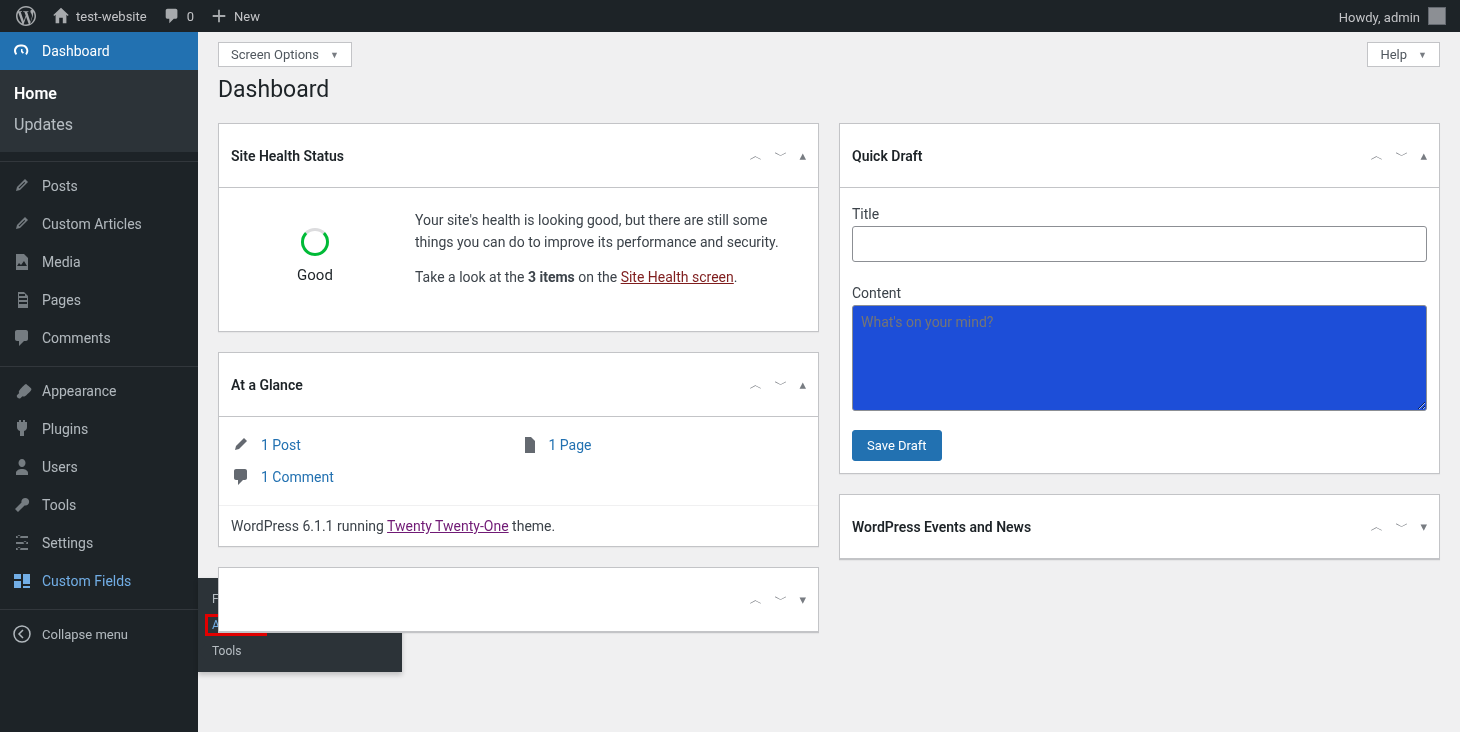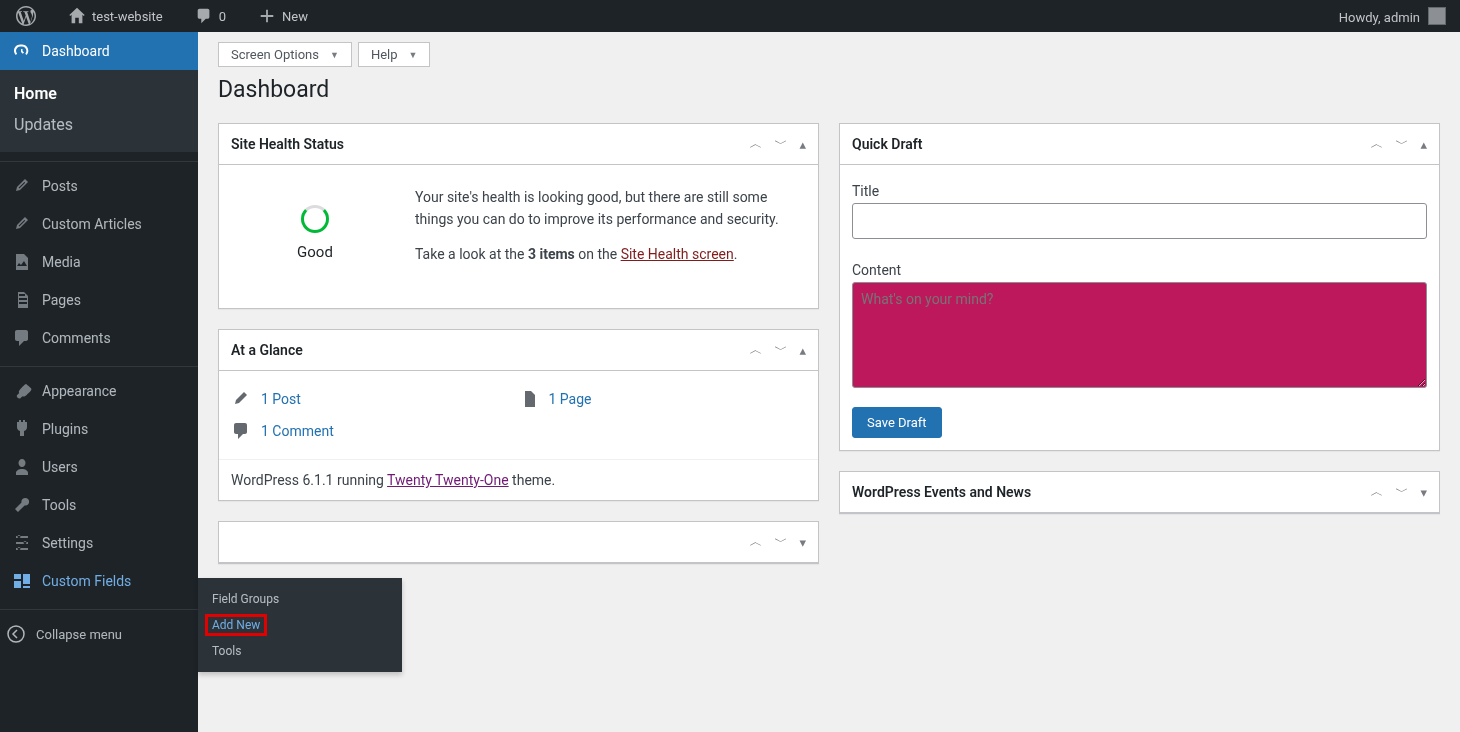--- a/index.html
+++ b/index.html
@@ -1,55 +1,55 @@
 <!DOCTYPE html>
 <html><head>
 <meta charset="utf-8">
 <style>
 * { margin: 0; padding: 0; box-sizing: border-box; font-family: -apple-system, BlinkMacSystemFont, "Segoe UI", Roboto, sans-serif; }
 body { background: #f0f0f1; color: #3c434a; font-size: 13px; overflow: hidden; width: 1460px; height: 732px; }
 
 
 .adminbar { height: 32px; background: #1d2327; color: #c3c4c7; display: flex; align-items: center; padding: 0 8px; font-size: 13px; }
-.adminbar-left { display: flex; align-items: flex-start; gap: 16px; flex: 1; }
+.adminbar-left { display: flex; align-items: flex-start; gap: 0; flex: 1; }
 .adminbar-item { display: flex; align-items: center; gap: 6px; padding: 0 8px; height: 32px; cursor: pointer; }
 .adminbar-right { display: flex; align-items: flex-end; padding-right: 6px; gap: 8px; }
 .avatar { width: 18px; height: 18px; background: #8c8f94; border: 1px solid #646970;}
 
 
 .sidebar { position: absolute; left: 0; top: 32px; width: 198px; background: #1d2327; height: calc(100% - 32px); color: #f0f0f1; }
 .menu-item { display: flex; align-items: center; gap: 10px; padding: 9px 12px; font-size: 14px; color: rgba(240,246,252,.7); cursor: pointer; position: relative;}
 .menu-item.current { background: #2271b1; color: #fff; }
 .menu-item.current::after { content:''; position:absolute; right:-8px; top:50%; transform:translateY(-50%); border:8px solid transparent; border-right-color:#f0f0f1; }
 .menu-item .mi-icon { width: 20px; height: 20px; display:flex; align-items:center; justify-content:center; opacity:.6; }
 .menu-item.current .mi-icon { opacity: 1; }
 .submenu { background: #2c3338; padding: 8px 0 12px; }
 .submenu-item { padding: 6px 12px 6px 14px; font-size: 16px; color: rgba(240,246,252,.7); cursor: pointer; }
 .submenu-item.active { color:#fff; font-weight: 600; }
 .menu-sep { height: 5px; border-bottom: 1px solid #32373c; margin: 5px 0; }
-.collapse { display:flex; align-items:center; gap:10px; padding: 9px 6px; font-size:13px; color:rgba(240,246,252,.7); cursor:pointer;}
+.collapse { display:flex; align-items:center; gap:10px; padding: 9px 12px; font-size:13px; color:rgba(240,246,252,.7); cursor:pointer;}
 
 
 .flyout { position: absolute; left: 198px; background: #2c3338; min-width: 204px; padding: 8px 0; box-shadow: 0 3px 5px rgba(0,0,0,.2); }
 .flyout::before { content:''; position:absolute; left:-8px; top: 66px; border:8px solid transparent; border-right-color: #2c3338; }
 .flyout-item { padding: 6px 14px; font-size: 12px; color: rgba(240,246,252,.7); cursor:pointer; }
 .flyout-item.highlight { color: #72aee6; }
 .highlight-box { border: 3px solid #e30000; display:inline-block; padding: 1px 4px; margin: -4px -7px; }
 
 
 .content { position: absolute; left: 198px; top: 32px; right: 0; bottom: 0; padding: 0 20px 20px; overflow: auto; }
-.top-actions { display: flex; justify-content: flex-start; gap: 6px; padding-top: 10px; }
+.top-actions { display: flex; justify-content: space-between; gap: 6px; padding-top: 10px; }
 .top-btn { background: #fff; border:1px solid #c3c4c7; color:#50575e; padding: 4px 12px; font-size: 13px; cursor:pointer; display:flex; align-items:center; gap:6px; }
 h1.page-title { font-size: 23px; font-weight: 400; padding: 9px 0 20px; color: #1d2327; }
 
 .cols { display: flex; gap: 20px; }
 .col { flex: 1; min-width: 0; display: flex; flex-direction: column; gap: 20px; }
 
 .postbox { background: #fff; border: 1px solid #c3c4c7; box-shadow: 0 1px 1px rgba(0,0,0,.04); }
-.postbox-header { display: flex; align-items: center; padding: 0 12px; border-bottom: 1px solid #c3c4c7; height: 41px; }
+.postbox-header { display: flex; align-items: center; padding: 0 12px; border-bottom: 1px solid #c3c4c7; height: 64px; }
 .postbox-header h2 { font-size: 14px; font-weight: 600; flex: 1; color:#1d2327;}
 .handle-actions { display:flex; gap: 12px; align-items:center; color: #787c82; }
 .handle-actions span { cursor: pointer; }
 .postbox-inside { padding: 12px; font-size: 13px; }
 
 .health-row { display: flex; align-items: flex-start; gap: 20px; padding: 10px 4px 16px; }
 .health-indicator { width: 160px; text-align:center; padding-top: 18px;}
 .health-circle { width: 28px; height: 28px; border: 3px solid #00ba37; border-top-color: #dcdcde; border-radius: 50%; margin: 0 auto 10px; }
 .health-label { font-size: 15px; color:#1d2327; font-weight:400;}
 .health-text { flex:1; font-size: 14px; color:#3c434a; line-height: 1.55;}
@@ -57,21 +57,21 @@
 .health-text a { color: #7f1d1d; text-decoration: underline; }
 
 .glance-row { display:flex; padding: 6px 0;}
 .glance-item { flex:1; display:flex; align-items:center; gap:10px; color: #2271b1; cursor:pointer; font-size:14px;}
 .glance-item .gi-icon { color:#646970; }
 .glance-version { border-top: 1px solid #f0f0f1; margin: 12px -12px -12px; padding: 12px; font-size: 14px; color:#3c434a;}
 .glance-version a { color:#701a75; text-decoration:underline;}
 
 .field-label { display:block; margin: 6px 0 4px; font-size: 14px;}
 .text-input { width: 100%; border:1px solid #8c8f94; background:#fff; padding: 6px 8px; font-size:14px; border-radius: 3px; height: 36px;}
-.textarea { width:100%; border:1px solid #8c8f94; background:#be185d; padding: 8px; font-size:14px; min-height: 106px; border-radius:3px; resize: vertical; font-family: inherit;}
+.textarea { width:100%; border:1px solid #8c8f94; background:#1d4ed8; padding: 8px; font-size:14px; min-height: 106px; border-radius:3px; resize: vertical; font-family: inherit;}
 .primary-btn { background:#2271b1; border:1px solid #2271b1; color:#fff; padding: 7px 14px; font-size: 13px; border-radius:3px; cursor:pointer; margin-top: 16px;}
 
 .caret::after { content:'▼'; font-size: 9px; margin-left: 5px; color:#787c82;}
 svg { display:block; }
 </style>
 </head>
 <body>
 
 <div class="adminbar">
   <div class="adminbar-left">

